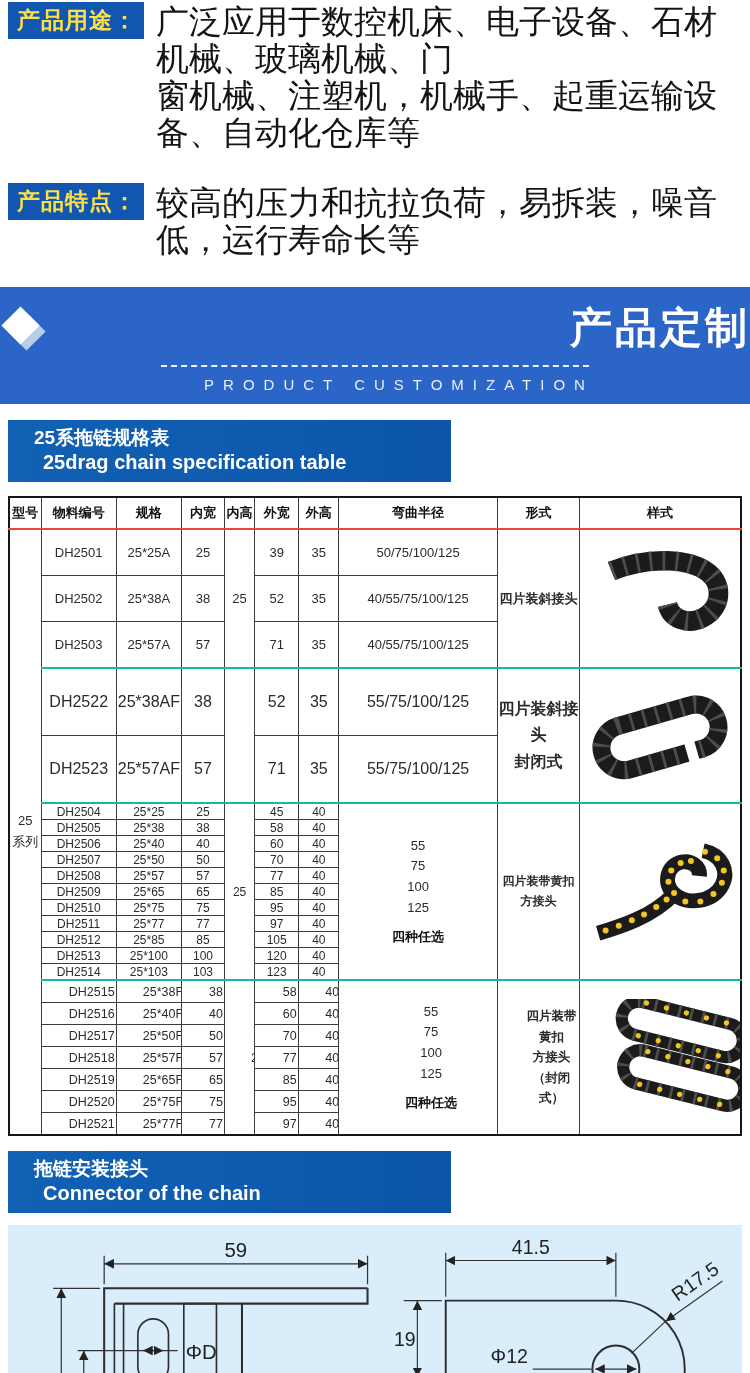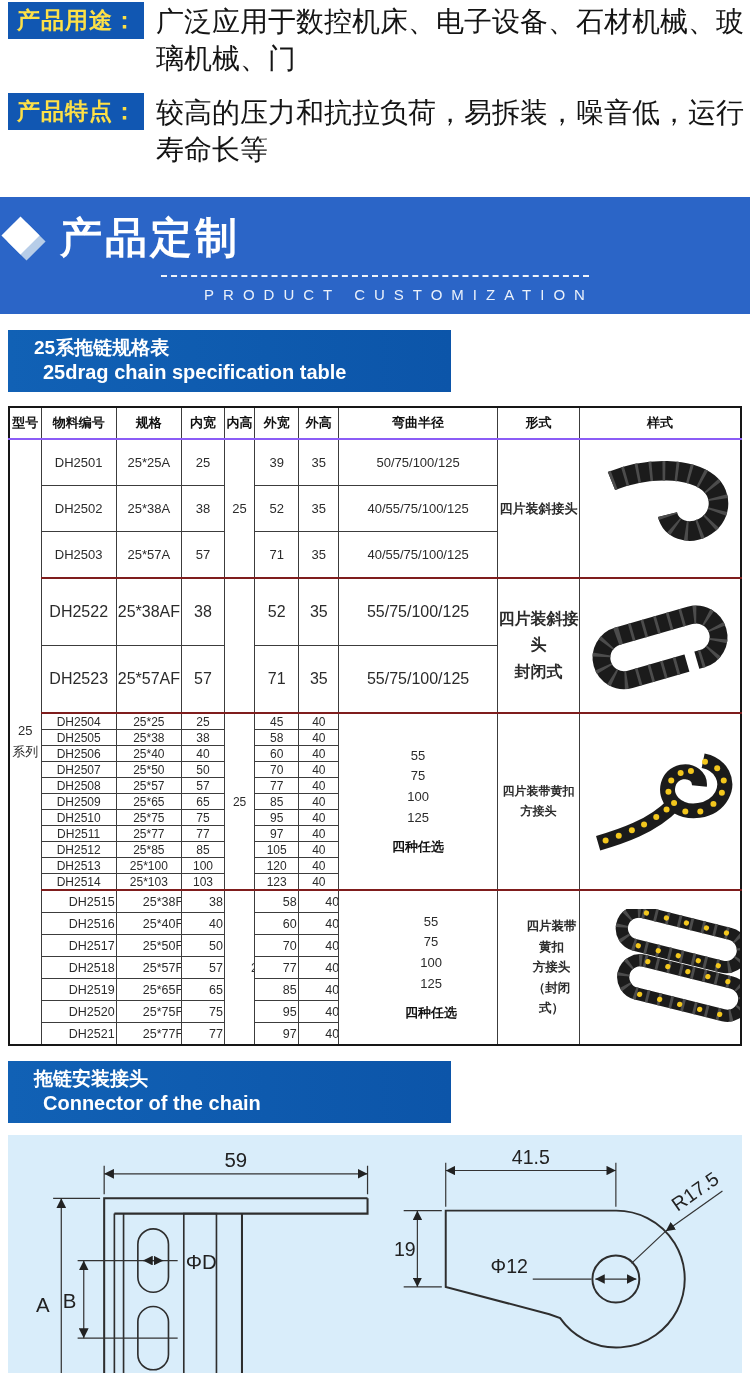--- a/index.html
+++ b/index.html
@@ -4,32 +4,32 @@
 <style>
   html,body{margin:0;padding:0;}
   body{
     width:750px;height:1373px;background:#ffffff;
     font-family:"Liberation Sans","DejaVu Sans",sans-serif;
     position:relative;overflow:hidden;
   }
   
   .intro{padding-top:2px;}
   .intro-row{display:flex;align-items:flex-start;margin-left:8px;margin-right:4px;}
-  .intro-row + .intro-row{margin-top:16px;}
+  .intro-row + .intro-row{margin-top:32px;}
   .tag{
     flex:0 0 auto;background:#1157b2;color:#fde047;font-weight:bold;
     font-size:23px;line-height:27px;padding:5px 7px 5px 9px;letter-spacing:1px;
   }
-  .intro-text{margin-left:12px;color:#141414;font-size:28px;line-height:37px;padding-top:1px;}
+  .intro-text{margin-left:12px;color:#141414;font-size:33px;line-height:37px;padding-top:1px;}
   
   .banner{
     margin-top:29px;height:104px;background:#2b65c7;color:#fff;
     text-align:center;padding-top:13px;box-sizing:content-box;
   }
-  .banner-row{display:flex;align-items:center;justify-content:flex-start;}
+  .banner-row{display:flex;align-items:center;justify-content:space-between;}
   .diamond{position:relative;width:46px;height:46px;display:inline-block;margin-right:14px;}
   .diamond .d-back{position:absolute;left:13px;top:13px;width:27px;height:27px;background:#b7cde8;transform:rotate(45deg);}
   .diamond .d-front{position:absolute;left:7px;top:7px;width:27px;height:27px;background:#ffffff;transform:rotate(45deg);}
   .banner-title{font-size:42px;font-weight:bold;letter-spacing:3px;}
   .banner-dash{width:428px;margin:9px auto 9px auto;border-top:2px dashed rgba(255,255,255,.92);}
   .banner-sub{font-size:15px;letter-spacing:9px;color:#eaf1fb;padding-left:48px;}
   
   .sec-head{
     width:406px;margin:16px 0 0 8px;padding:6px 11px 7px 26px;
     background:linear-gradient(90deg,#1161b5 0%,#0c55a9 100%);color:#fff;
@@ -39,22 +39,22 @@
   .sec-head.second{margin-top:15px;}
   
   table.spec{
     border-collapse:collapse;table-layout:fixed;width:734px;
     margin:14px 0 0 8px;border:2px solid #161616;background:#fff;
   }
   table.spec th,table.spec td{
     border:1px solid #3c3c3c;text-align:center;vertical-align:middle;
     padding:0;color:#2b2b2b;overflow:hidden;
   }
-  table.spec thead th{height:30px;font-size:13px;color:#111;border-bottom:2px solid #8b5cf6;}
-  tr.gs td{border-top:2px solid #7f1d1d;}
+  table.spec thead th{height:30px;font-size:13px;color:#111;border-bottom:2px solid #ef4444;}
+  tr.gs td{border-top:2px solid #14b8a6;}
   tr.g1 td{height:45px;font-size:13px;}
   tr.g2 td{height:66px;font-size:16px;}
   tr.g3 td{height:15px;font-size:12px;}
   tr.g4 td{height:21px;font-size:12.5px;padding-left:26px;}
   td.form{font-weight:bold;font-size:13px;line-height:1.65;color:#111;}
   td.bend div{line-height:1.6;font-size:13px;}
   td.bend div.b{font-weight:bold;color:#111;margin-top:8px;}
   td.series-cell{font-size:13px;line-height:1.6;color:#222;}
   td.style-cell{background:#fff;}
   td.style-cell svg{display:block;margin:0 auto;}
@@ -80,20 +80,21 @@
       <path d="M0,0 L8,4 L0,8 Z" fill="#222"></path>
     </marker>
   </defs>
 </svg>
 
 <div class="intro">
   <div class="intro-row">
     <span class="tag">产品用途：</span>
     <div class="intro-text">
       <div>广泛应用于数控机床、电子设备、石材机械、玻璃机械、门</div>
+      <div>窗机械、注塑机，机械手、起重运输设备、自动化仓库等</div>
     </div>
   </div>
   <div class="intro-row">
     <span class="tag">产品特点：</span>
     <div class="intro-text">
       <div>较高的压力和抗拉负荷，易拆装，噪音低，运行寿命长等</div>
     </div>
   </div>
 </div>
 

